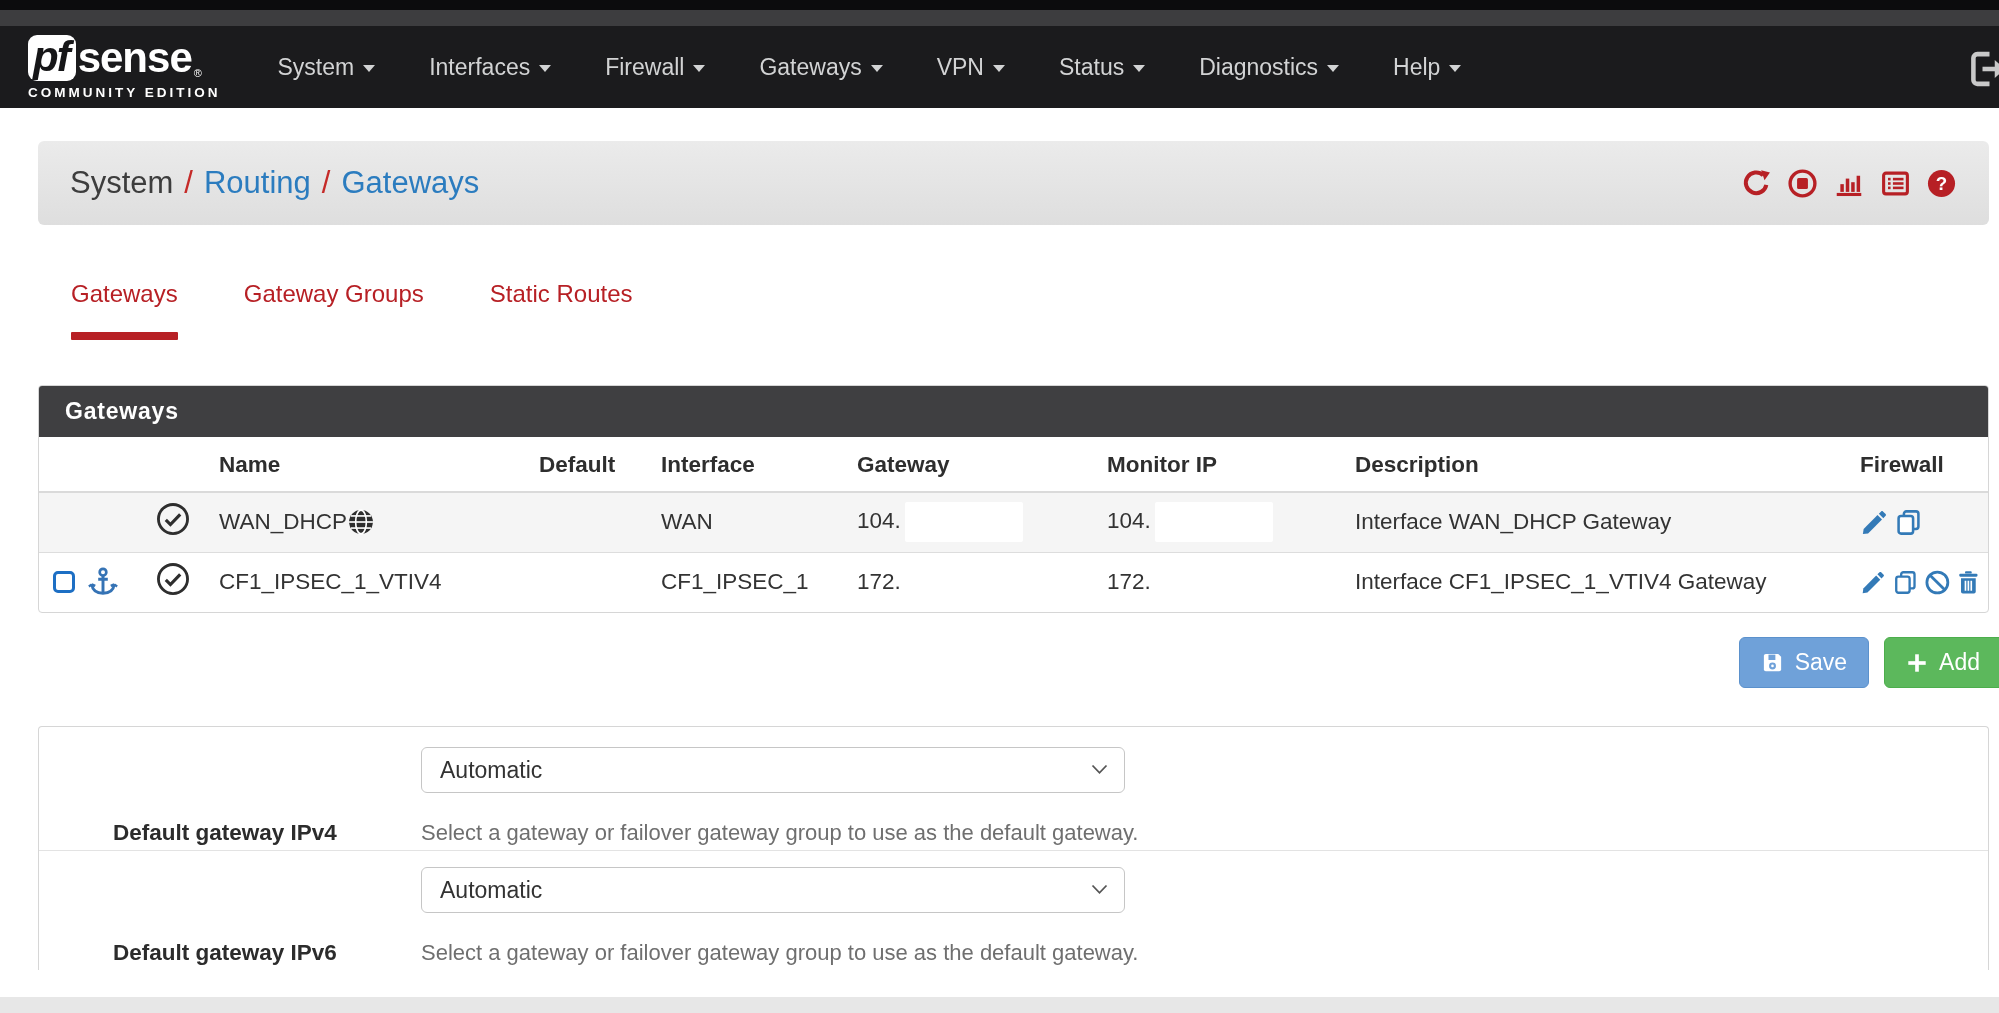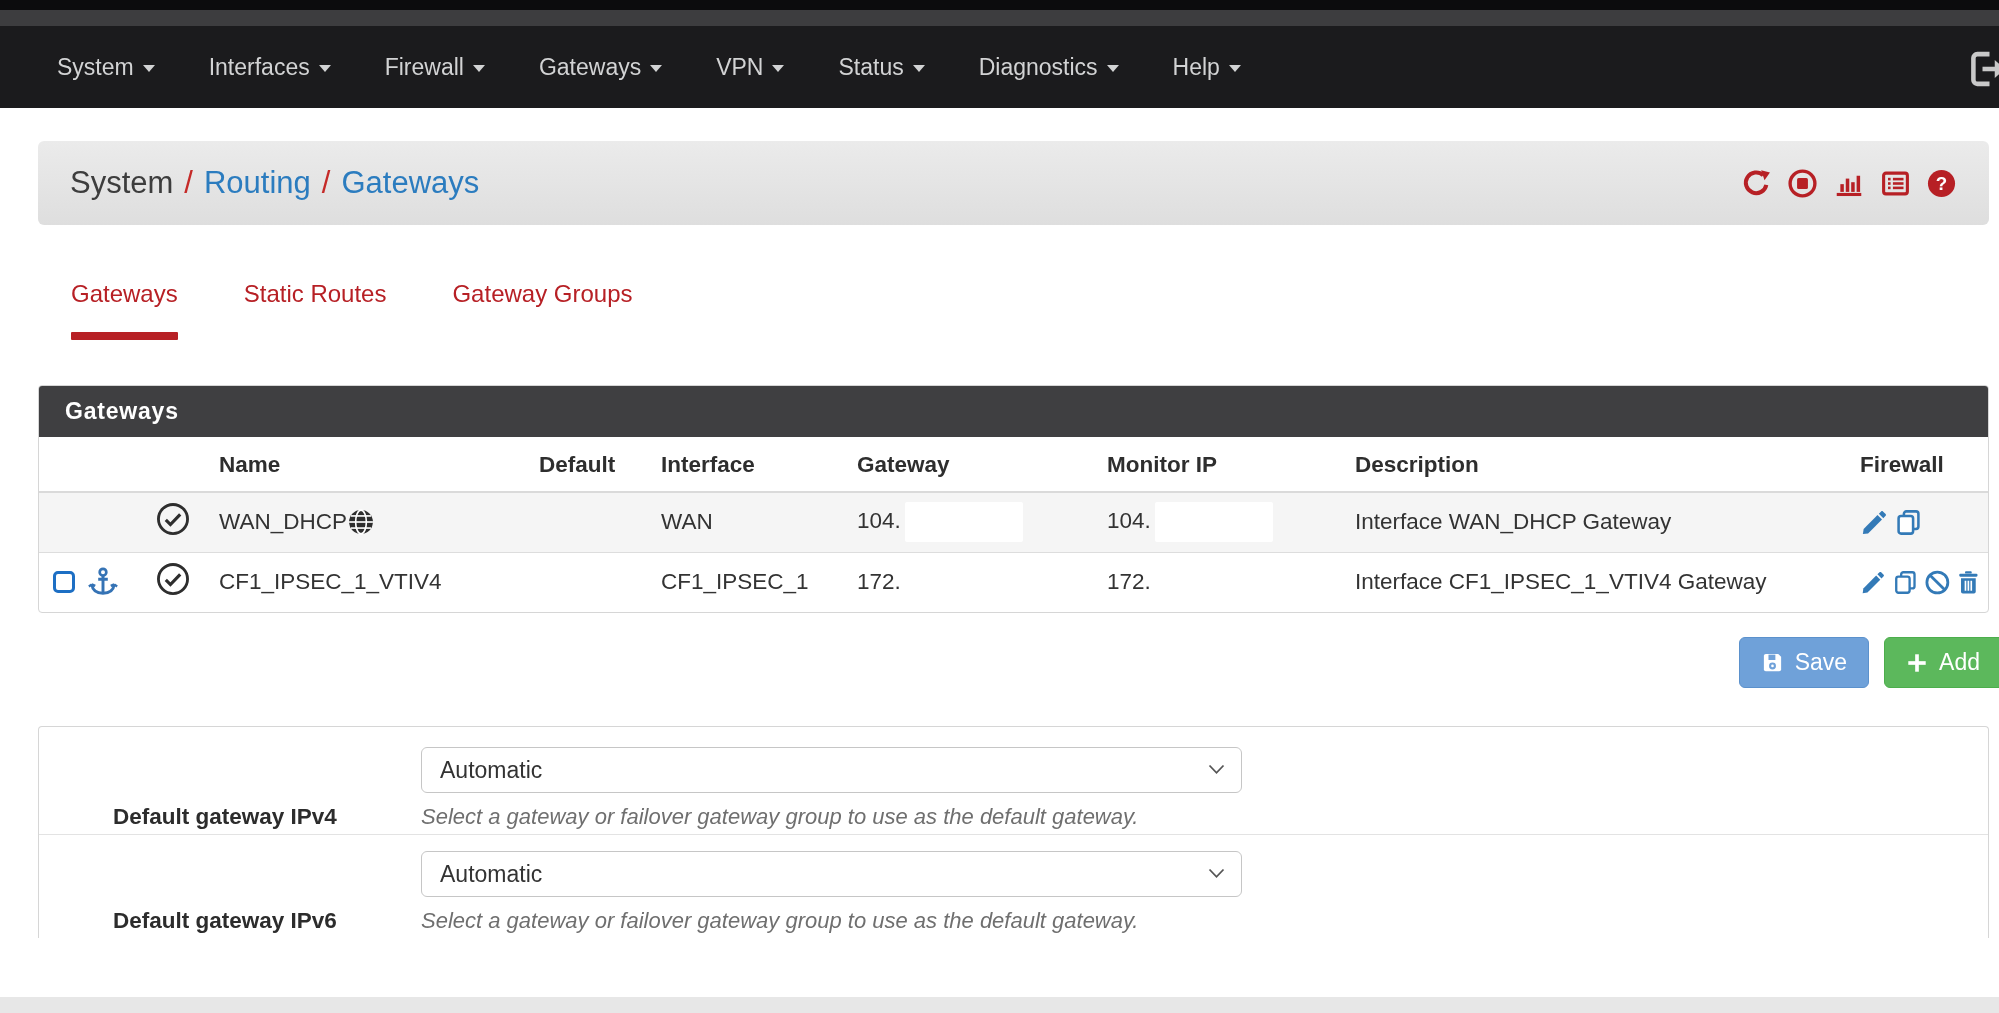--- a/index.html
+++ b/index.html
@@ -65,34 +65,42 @@
   .btn-add { background:#5cb85c; border:1px solid #4cae4c; margin-right:-62px; padding-right:70px;}
 
   
   .panel2 { margin-top:38px; border-bottom:none; border-radius:4px 4px 0 0;}
   .form-body { padding-top:20px; }
   .form-row { display:flex; align-items:flex-end; padding-bottom:4px; }
   .form-row.first { border-bottom:1px solid #e3e3e3; }
   .form-row.second { padding-top:16px; }
   .form-label { margin-left:74px; width:268px; font-weight:700; font-size:22.5px; color:#2c2c2c; padding-top:9px; flex-shrink:0;}
   .form-field { margin-left:40px; }
-  .select-box { width:821px; height:46px; border:1px solid #c6c6c6; border-radius:6px; background:#fff;
+  .select-box { width:704px; height:46px; border:1px solid #c6c6c6; border-radius:6px; background:#fff;
      display:flex; align-items:center; padding:0 18px; font-size:23px; color:#333; cursor:pointer; position:relative;}
   .select-box svg { position:absolute; right:16px; top:16px; }
-  .help-text { margin-top:11px; font-size:22px; color:#6f6f6f;font-style:italic; }
+  .help-text { margin-top:27px; font-size:22px; color:#6f6f6f; }
 
   .bottom-strip { position:absolute; left:0; bottom:0; width:100%; height:16px; background:#e7e7e7; }
 </style>
 </head>
 <body>
 
 <div class="strip1"></div>
 <div class="strip2"></div>
 
 <div class="navbar">
+  <div class="logo">
+    <div class="logo-main">
+      <span class="logo-box"><span class="logo-pf">pf</span></span>
+      <span class="logo-sense">sense</span>
+      <span class="logo-reg">®</span>
+    </div>
+    <div class="logo-sub">COMMUNITY EDITION</div>
+  </div>
   <div class="nav-items">
     <div class="nav-item">
         <span>System</span>
         <span class="caret"></span>
       </div>
     <div class="nav-item">
         <span>Interfaces</span>
         <span class="caret"></span>
       </div>
     <div class="nav-item">
@@ -166,24 +174,24 @@
       </svg>
   </div>
 </div>
 
 <div class="tabs">
   <div class="tab active">
     <div class="tab-inner">Gateways</div>
     <div class="tab-underline"></div>
   </div>
   <div class="tab">
+    <div class="tab-inner">Gateway Groups</div>
+  </div>
+  <div class="tab">
     <div class="tab-inner">Static Routes</div>
-  </div>
-  <div class="tab">
-    <div class="tab-inner">Gateway Groups</div>
   </div>
 </div>
 
 <div class="panel">
   <div class="panel-header">Gateways</div>
   <table>
     <colgroup>
       <col style="width:110px">
         <col style="width:64px">
         <col style="width:320px">

